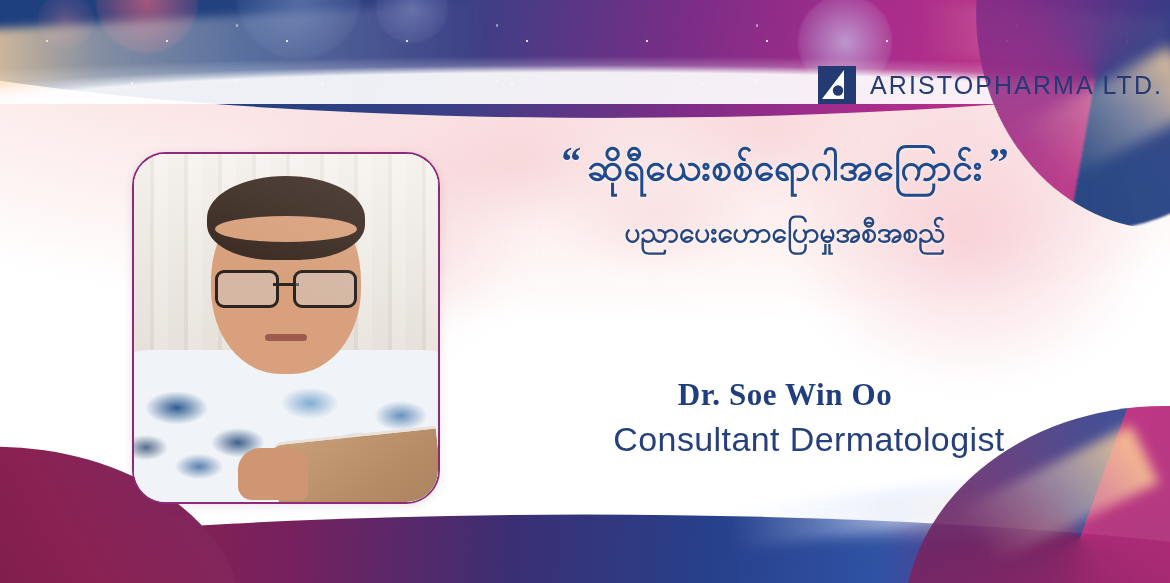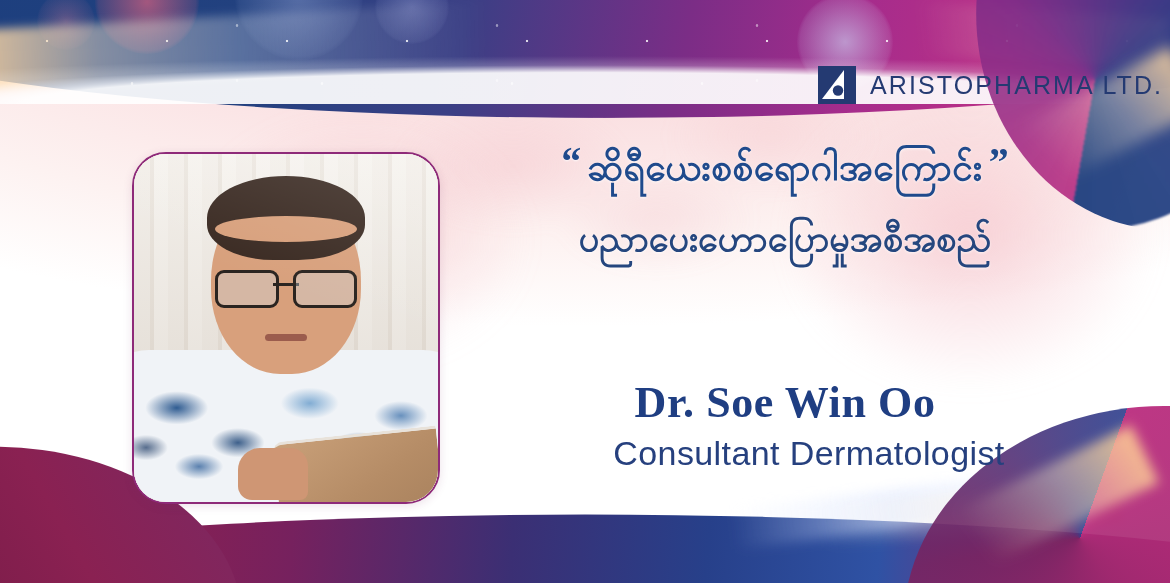--- a/index.html
+++ b/index.html
@@ -475,39 +475,39 @@
     font-size: 37px;
     font-weight: 700;
     color: #1f4a8c;
     line-height: 1.5;
     letter-spacing: .5px;
     text-shadow: 0 1px 3px rgba(255,255,255,.75);
   }
   .title-sub {
     margin-top: 16px;
     font-family: "Liberation Sans", sans-serif;
-    font-size: 36px;
+    font-size: 28px;
     font-weight: 700;
     color: #25467e;
     line-height: 1.5;
     text-shadow: 0 1px 3px rgba(255,255,255,.7);
   }
 
   
   .speaker-block {
     position: absolute;
     left: 440px;
     top: 378px;
     width: 690px;
     text-align: center;
     z-index: 6;
   }
   .speaker-name {
     font-family: "Liberation Serif", serif;
-    font-size: 44px;
+    font-size: 31px;
     font-weight: 700;
     color: #1f3e82;
     letter-spacing: .6px;
     line-height: 1.12;
   }
   .speaker-role {
     margin-top: 8px;
     font-family: "Liberation Sans", sans-serif;
     font-size: 34px;
     font-weight: 400;

